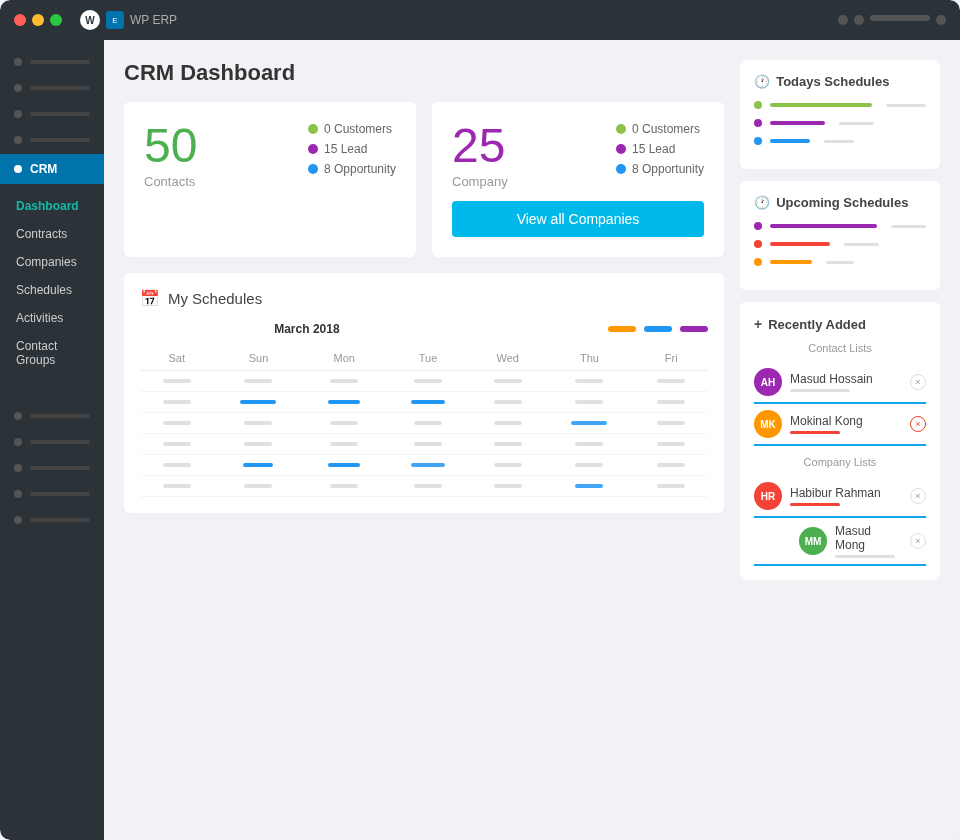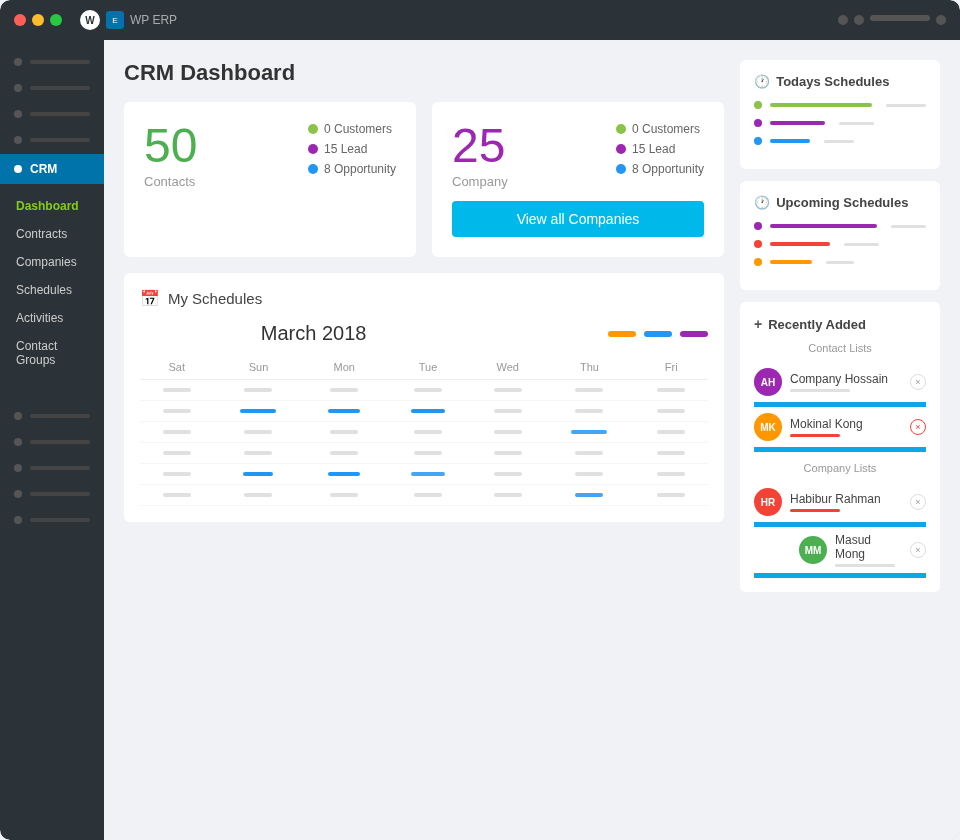--- a/index.html
+++ b/index.html
@@ -28,21 +28,21 @@
     
     .sidebar { width: 104px; background: #2c3338; flex-shrink: 0; padding: 10px 0; display: flex; flex-direction: column; gap: 2px; }
     .sidebar-placeholder { display: flex; align-items: center; gap: 8px; padding: 8px 14px; }
     .sidebar-dot { width: 8px; height: 8px; border-radius: 50%; background: #555; flex-shrink: 0; }
     .sidebar-line { flex: 1; height: 4px; border-radius: 2px; background: #444; }
     .sidebar-crm { background: #0073aa; padding: 8px 14px; display: flex; align-items: center; gap: 8px; }
     .sidebar-crm-dot { width: 8px; height: 8px; border-radius: 50%; background: white; flex-shrink: 0; }
     .sidebar-crm-label { color: white; font-size: 12px; font-weight: 600; }
     .sidebar-nav { padding: 6px 0; }
     .nav-item { padding: 7px 16px; color: #ccc; font-size: 12px; cursor: pointer; }
-    .nav-item.active { color: #84cc16; font-weight: 600; }
+    .nav-item.active { color: #14b8a6; font-weight: 600; }
     .sidebar-section-gap { height: 20px; }
 
     
     .content-area { flex: 1; background: #f0f2f5; overflow-y: auto; padding: 20px; display: flex; gap: 16px; }
     .content-main { flex: 1; min-width: 0; }
     .content-sidebar { width: 200px; flex-shrink: 0; display: flex; flex-direction: column; gap: 12px; }
 
     
     .page-title { font-size: 22px; font-weight: 600; color: #333; margin-bottom: 16px; }
 
@@ -95,21 +95,21 @@
     .sched-line { flex: 1; height: 4px; border-radius: 2px; }
     .sched-line.green { background: #8bc34a; }
     .sched-line.purple { background: #9c27b0; }
     .sched-line.blue { background: #2196f3; }
     .sched-line.red { background: #f44336; }
     .sched-line.orange { background: #ff9800; }
 
     
     .recently-title { font-size: 13px; font-weight: 600; color: #444; display: flex; align-items: center; gap: 6px; margin-bottom: 10px; }
     .section-label { font-size: 11px; color: #999; margin-bottom: 8px; font-weight: 500; text-align: center; }
-    .contact-item { display: flex; align-items: center; gap: 8px; padding: 6px 0; border-bottom: 5px solid #0ea5e9; }
+    .contact-item { display: flex; align-items: center; gap: 8px; padding: 6px 0; border-bottom: 2px solid #0ea5e9; }
     .contact-avatar { width: 28px; height: 28px; border-radius: 50%; display: flex; align-items: center; justify-content: center; font-size: 10px; color: white; font-weight: 600; flex-shrink: 0; }
     .avatar-purple { background: #9c27b0; }
     .avatar-orange { background: #ff9800; }
     .avatar-red { background: #f44336; }
     .avatar-green { background: #4caf50; margin-left: 45px; }
     .contact-info { flex: 1; }
     .contact-name { font-size: 12px; color: #444; font-weight: 500; }
     .contact-bar { height: 3px; border-radius: 2px; background: #e0e0e0; width: 60px; margin-top: 3px; }
     .contact-bar.red { background: #f44336; width: 50px; }
     .contact-action { width: 16px; height: 16px; border-radius: 50%; border: 1px solid #ddd; display: flex; align-items: center; justify-content: center; font-size: 9px; color: #999; cursor: pointer; }
@@ -255,21 +255,21 @@
           </div>
         </div>
 
         <div class="calendar-card">
           <div class="calendar-header">
             <span class="calendar-icon">📅</span>
             <span>My Schedules</span>
           </div>
 
           <div class="month-header-row">
-            <span style="font-size:20px;font-weight:400;color:#333;margin-left:auto;margin-right:auto;">March 2018</span>
+            <span style="font-size:12px;font-weight:700;color:#333;margin-left:auto;margin-right:auto;">March 2018</span>
             <div class="month-legend">
               <div class="legend-chip chip-orange"></div>
               <div class="legend-chip chip-blue"></div>
               <div class="legend-chip chip-purple"></div>
             </div>
           </div>
 
           <table class="cal-grid">
             <thead>
               <tr>
@@ -488,21 +488,21 @@
           <div class="recently-title">
             <span style="font-size:14px;color:#555;">+</span>
             <span>Recently Added</span>
           </div>
 
           <div class="section-label">Contact Lists</div>
 
           <div class="contact-item">
             <div class="contact-avatar avatar-purple">AH</div>
             <div class="contact-info">
-              <div class="contact-name">Company Hossain</div>
+              <div class="contact-name">Masud Hossain</div>
               <div class="contact-bar"></div>
             </div>
             <div class="contact-action">×</div>
           </div>
 
           <div class="contact-item">
             <div class="contact-avatar avatar-orange">MK</div>
             <div class="contact-info">
               <div class="contact-name">Mokinal Kong</div>
               <div class="contact-bar red"></div>

